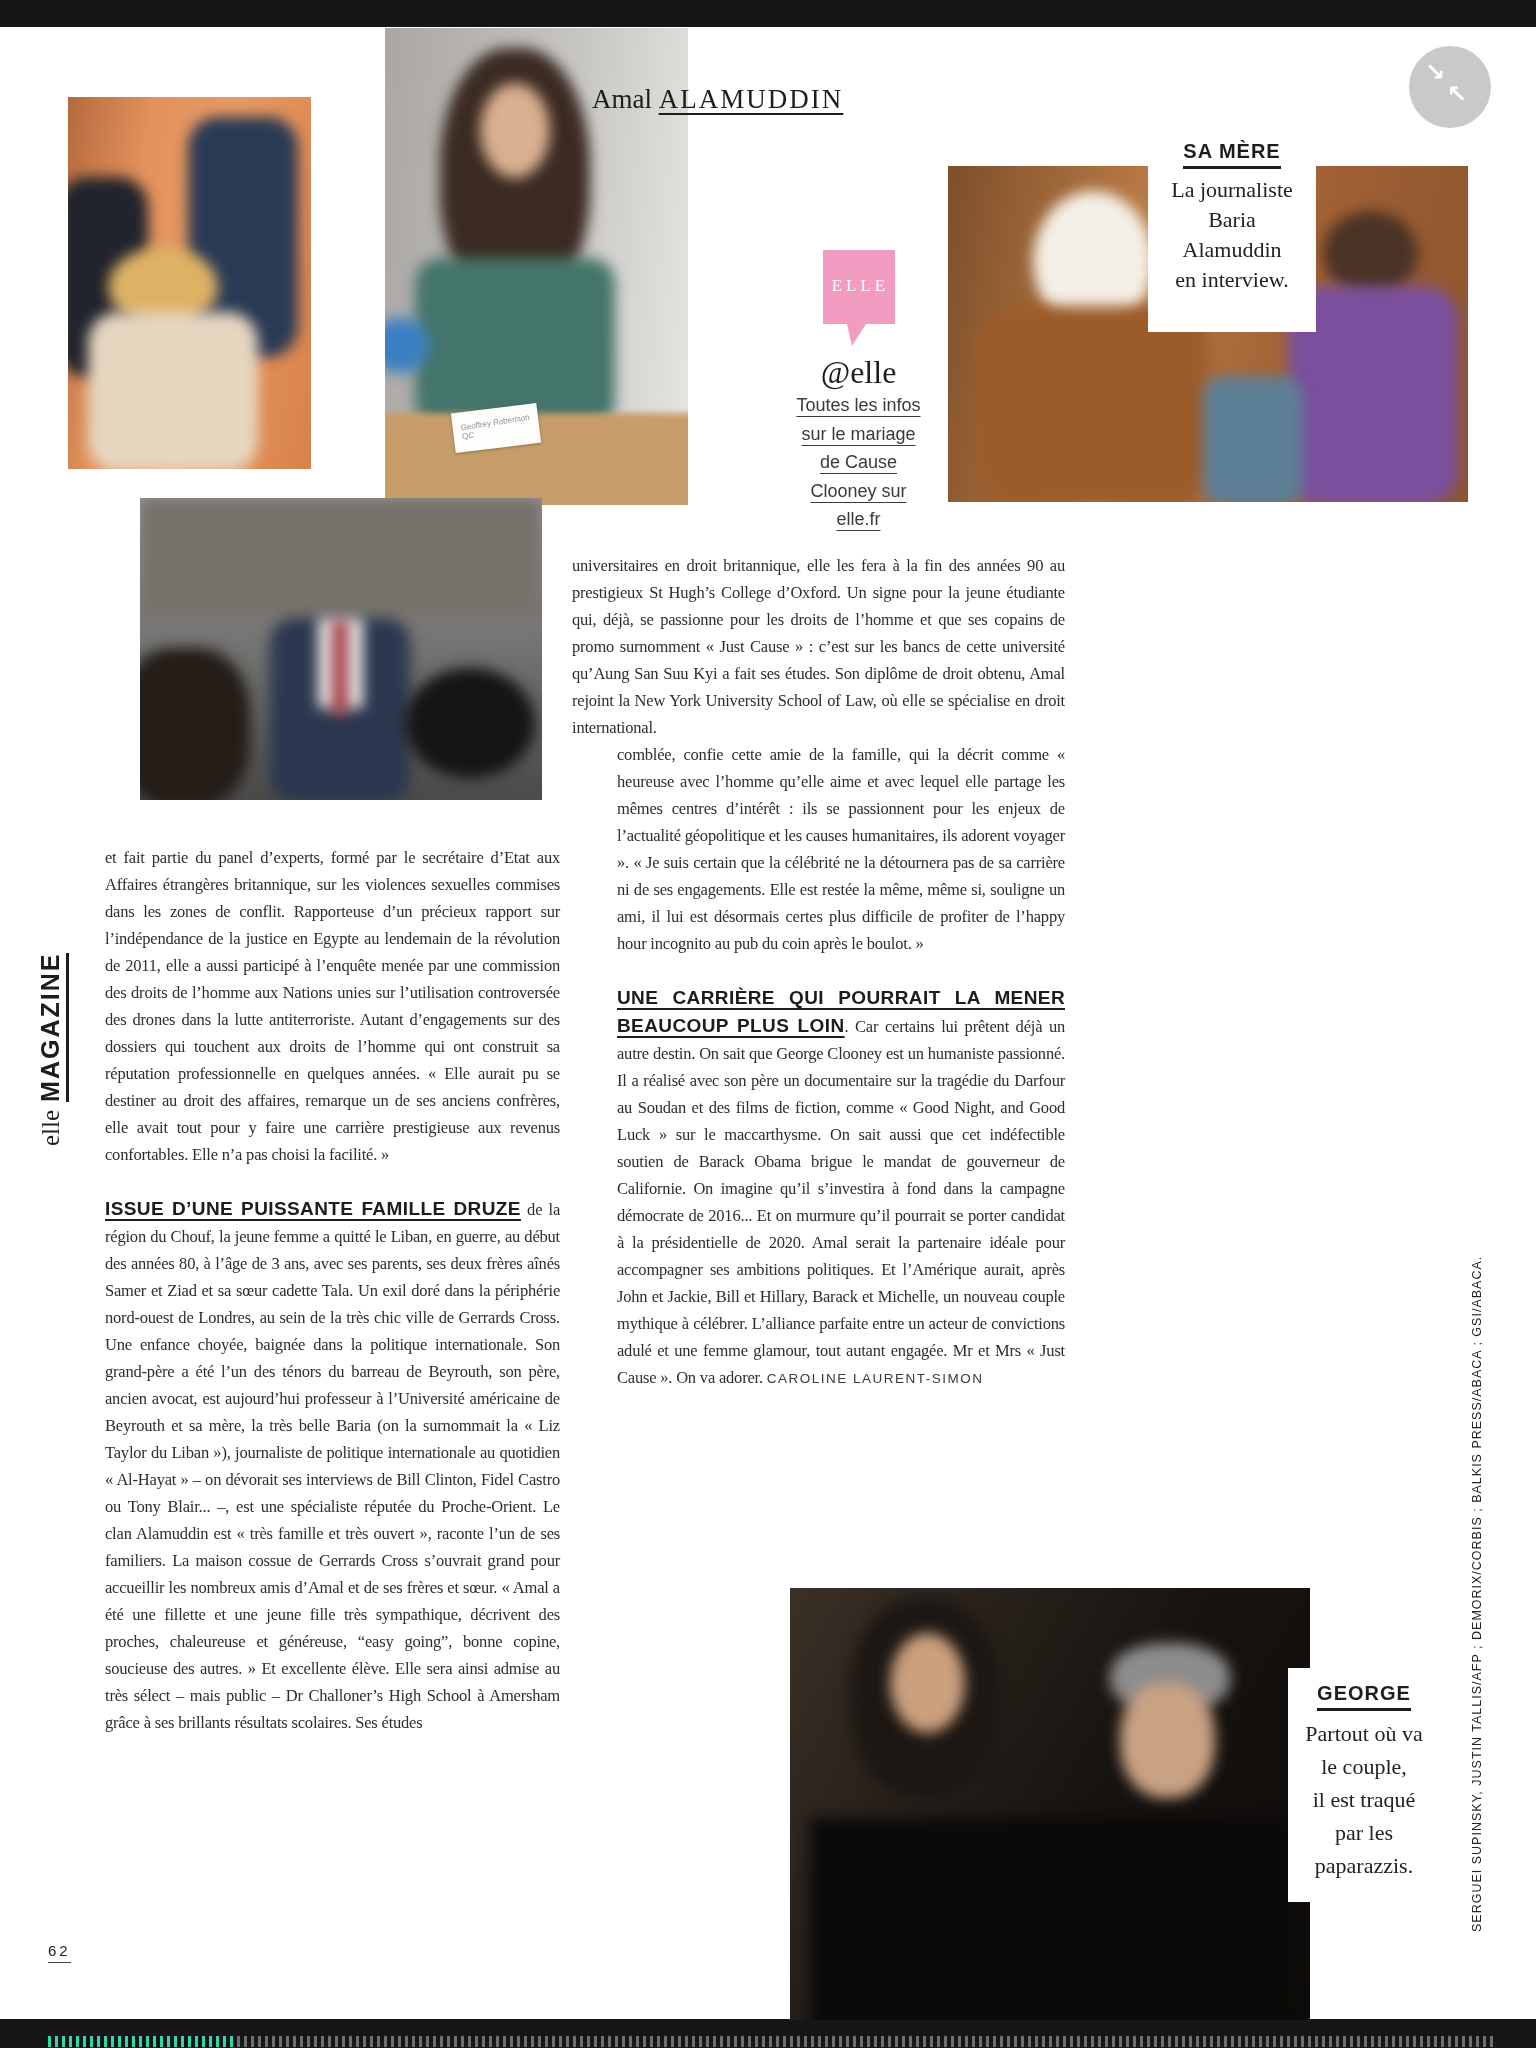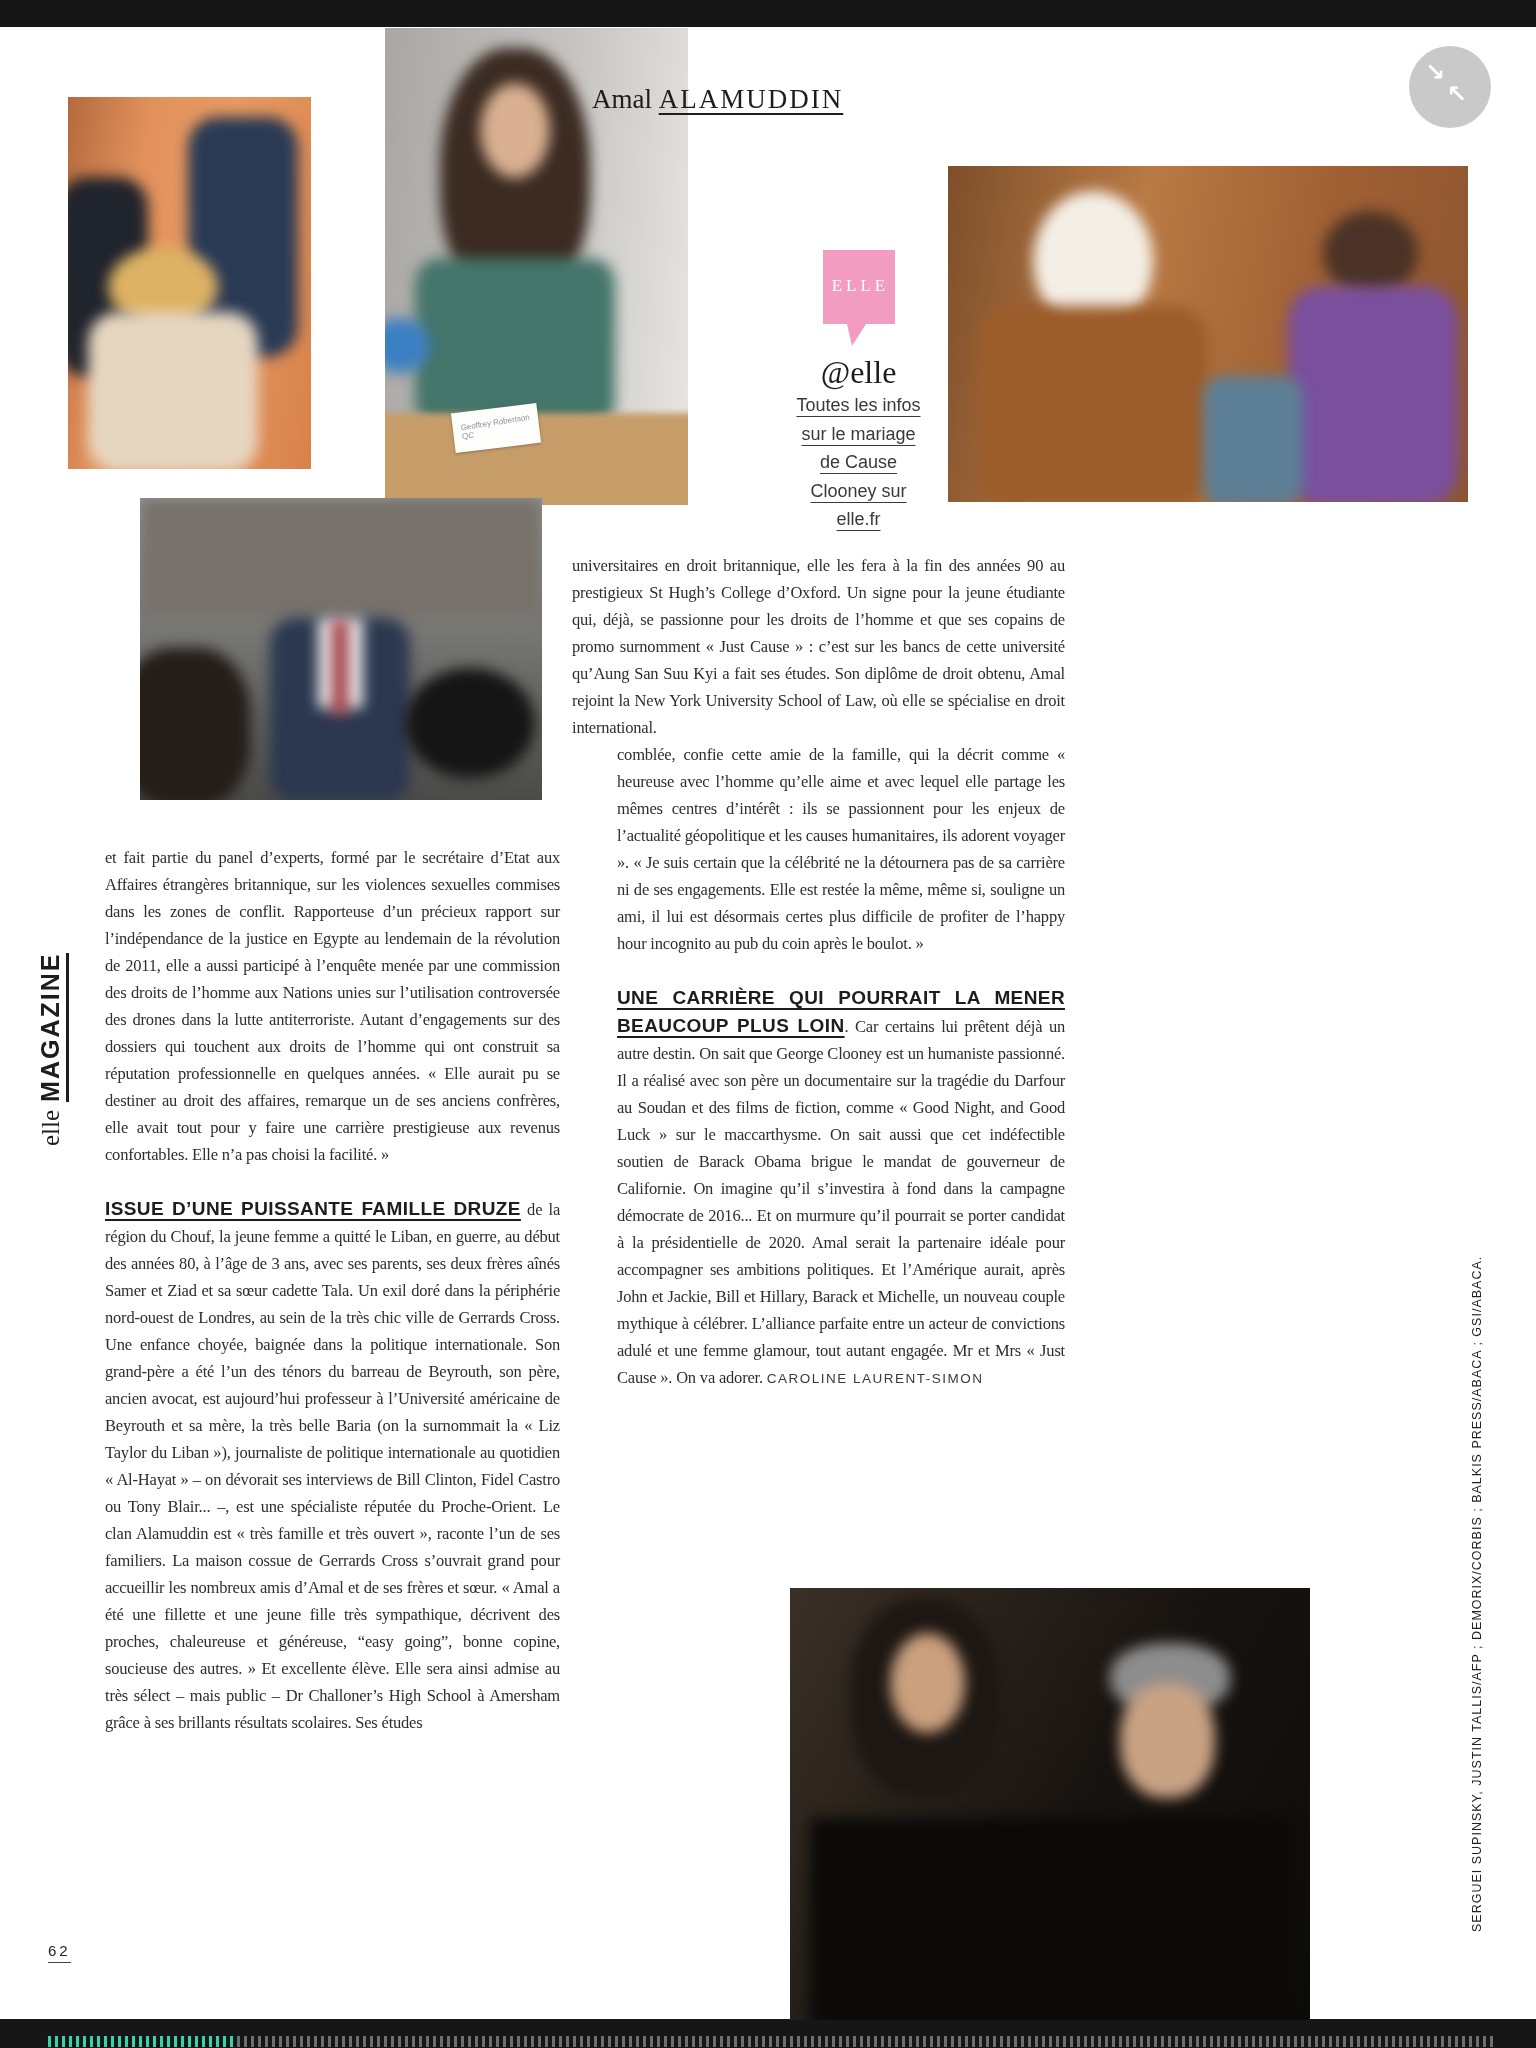--- a/index.html
+++ b/index.html
@@ -138,21 +138,36 @@
 
   <div class="photo ph-george">
     <div class="sh" style="left:60px;top:10px;width:150px;height:200px;background:#1d1713;border-radius:45%;"></div>
     <div class="sh" style="left:100px;top:45px;width:75px;height:100px;background:#caa07e;border-radius:50%;"></div>
     <div class="sh" style="left:320px;top:55px;width:120px;height:70px;background:#8d8d8d;border-radius:45%;"></div>
     <div class="sh" style="left:330px;top:95px;width:95px;height:115px;background:#c9a284;border-radius:45%;"></div>
     <div class="sh" style="left:20px;top:230px;width:480px;height:210px;background:#0b0a09;"></div>
   </div>
 
 
-
+  <div class="cap cap-mother">
+    <span class="cap-h">SA MÈRE</span>
+    <div class="cap-l">La journaliste</div>
+    <div class="cap-l">Baria</div>
+    <div class="cap-l">Alamuddin</div>
+    <div class="cap-l">en interview.</div>
+  </div>
+
+  <div class="cap cap-george">
+    <span class="cap-h">GEORGE</span>
+    <div class="cap-l">Partout où va</div>
+    <div class="cap-l">le couple,</div>
+    <div class="cap-l">il est traqué</div>
+    <div class="cap-l">par les</div>
+    <div class="cap-l">paparazzis.</div>
+  </div>
 
   <h1 class="title"><span>Amal </span><span class="t-under">ALAMUDDIN</span></h1>
 
   <div class="promo">
     <div class="bubble" style="background: rgb(241, 156, 192);">
       <span class="bubble-txt">ELLE</span>
       <div class="tail" style="border-top-color: rgb(241, 156, 192);"></div>
     </div>
     <div class="handle">@elle</div>
     <div class="plink">Toutes les infos</div>

